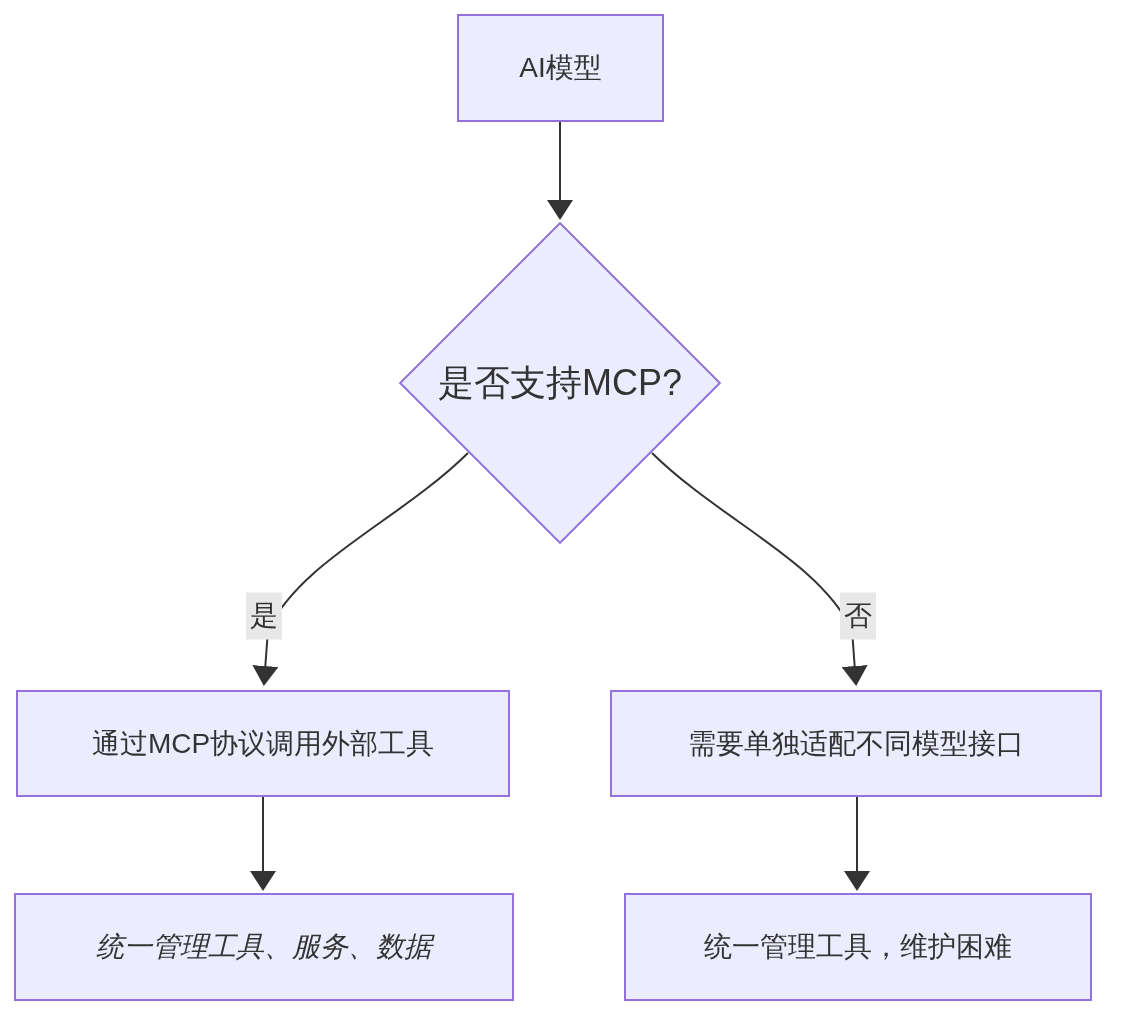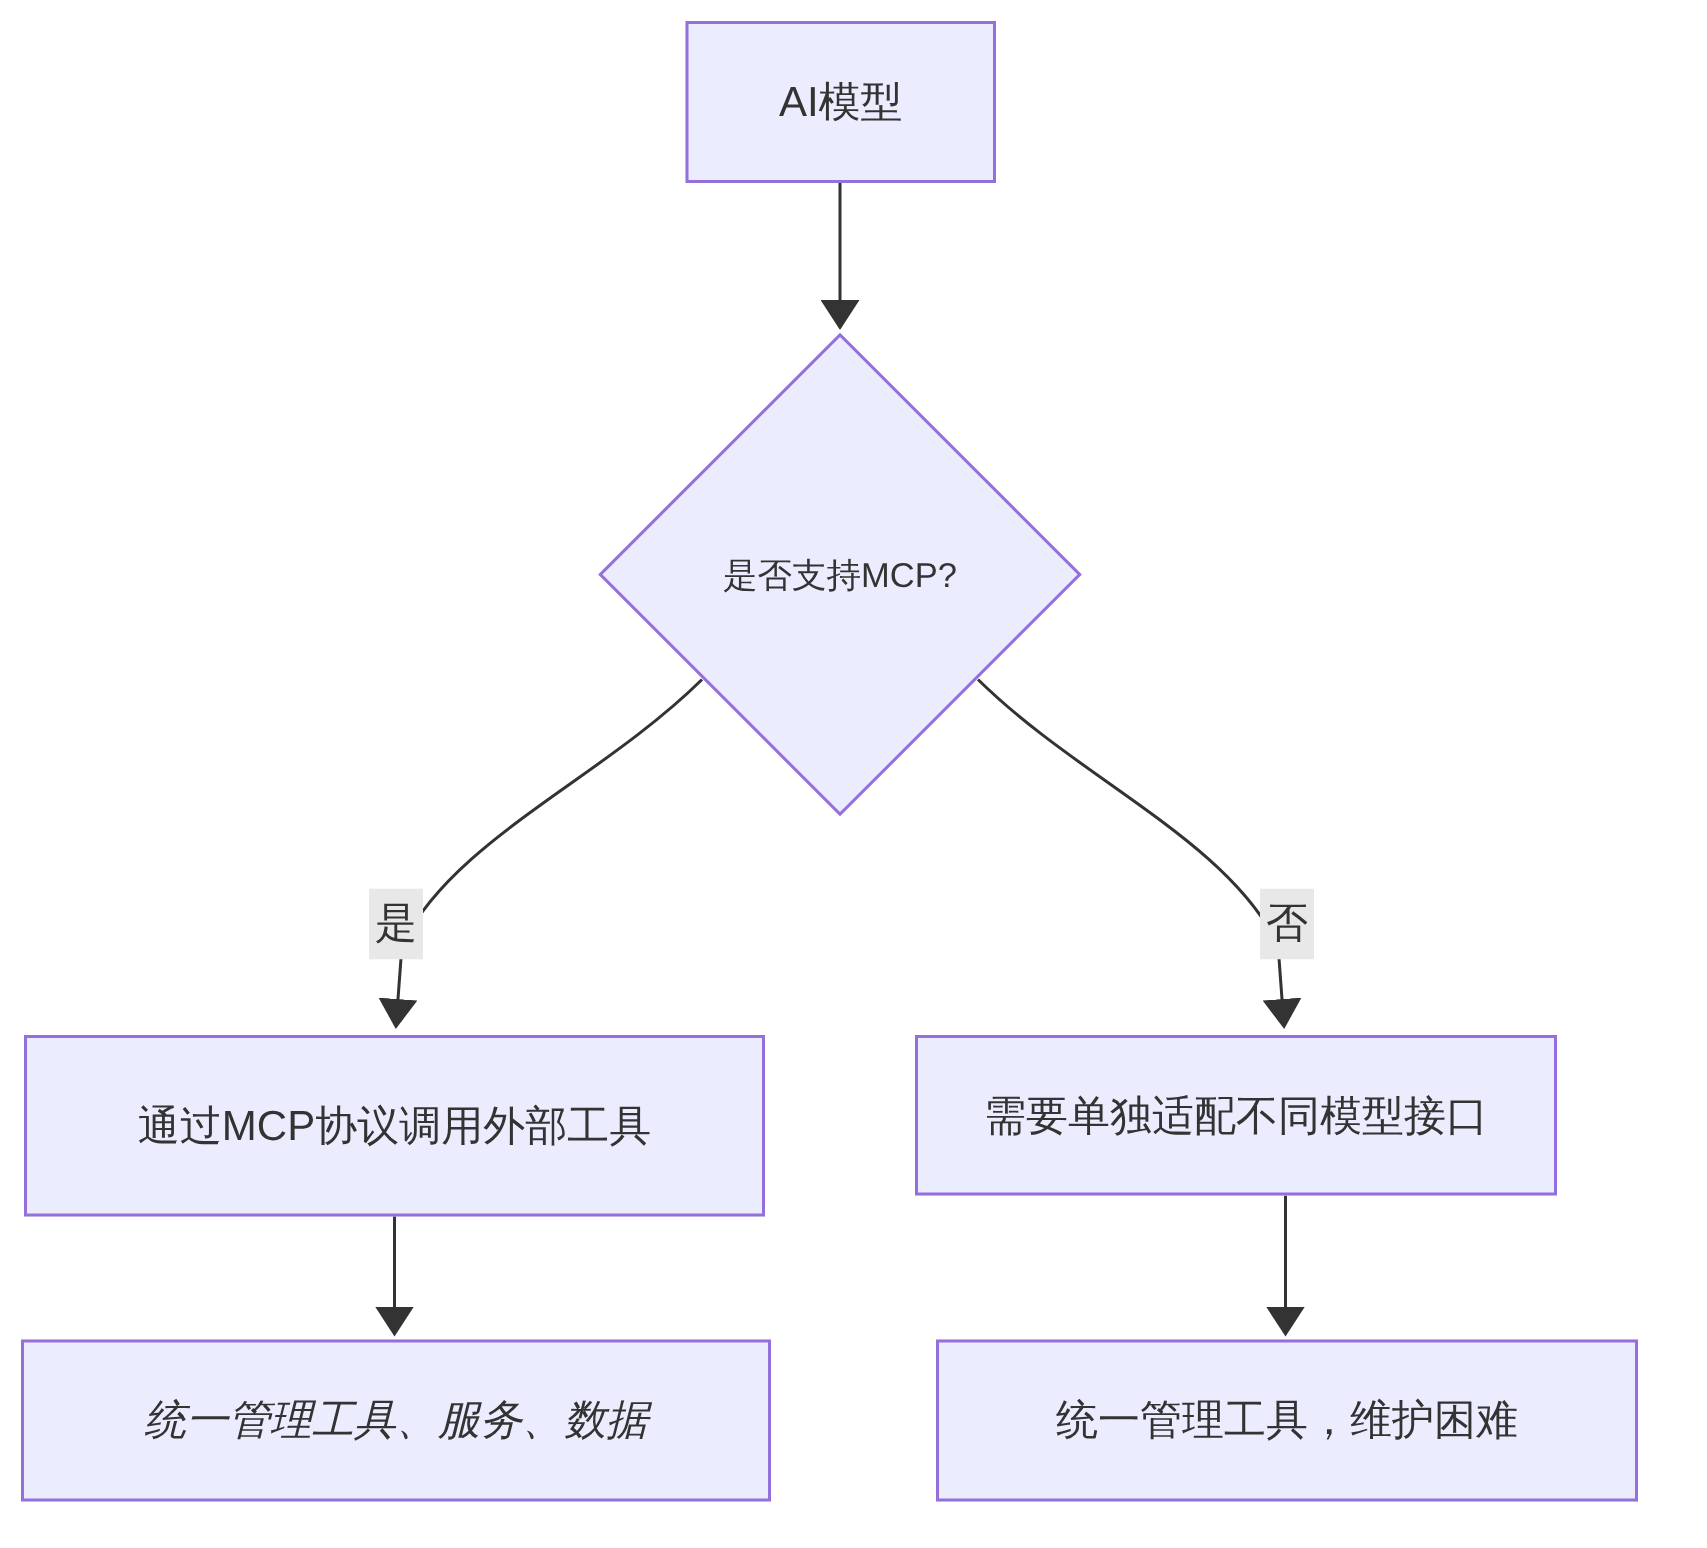--- a/index.html
+++ b/index.html
@@ -38,42 +38,42 @@
     border: 2.5px solid var(--node-border);
     display: flex;
     align-items: center;
     justify-content: center;
     color: var(--text);
     font-size: 28px;
     text-align: center;
     z-index: 2;
   }
   .node-model   { left: 457px; top: 14px;  width: 207px; height: 108px; }
-  .node-mcp-yes { left: 16px;  top: 690px; width: 494px; height: 121px; }
-  .node-mcp-no  { left: 610px; top: 690px; width: 428px; height: 107px; }
+  .node-mcp-yes { left: 16px;  top: 690px; width: 494px; height: 107px; }
+  .node-mcp-no  { left: 610px; top: 690px; width: 492px; height: 107px; }
   .node-yes-result { left: 14px;  top: 893px; width: 500px; height: 108px; font-style: italic; }
   .node-no-result  { left: 624px; top: 893px; width: 468px; height: 108px; }
   .diamond-shape {
     position: absolute;
     left: 446px; top: 269px;
     width: 228px; height: 228px;
     transform: rotate(45deg);
     background: var(--node-fill);
     border: 2.5px solid var(--node-border);
     z-index: 1;
   }
   .diamond-label {
     position: absolute;
     left: 410px; top: 355px;
     width: 300px; height: 56px;
     display: flex;
     align-items: center;
     justify-content: center;
     color: var(--text);
-    font-size: 23px;
+    font-size: 36px;
     z-index: 2;
   }
   .edge-label {
     position: absolute;
     transform: translate(-50%, -50%);
     background: var(--edge-label-bg);
     color: var(--text);
     font-size: 28px;
     line-height: 1;
     padding: 9px 4px 10px 4px;

